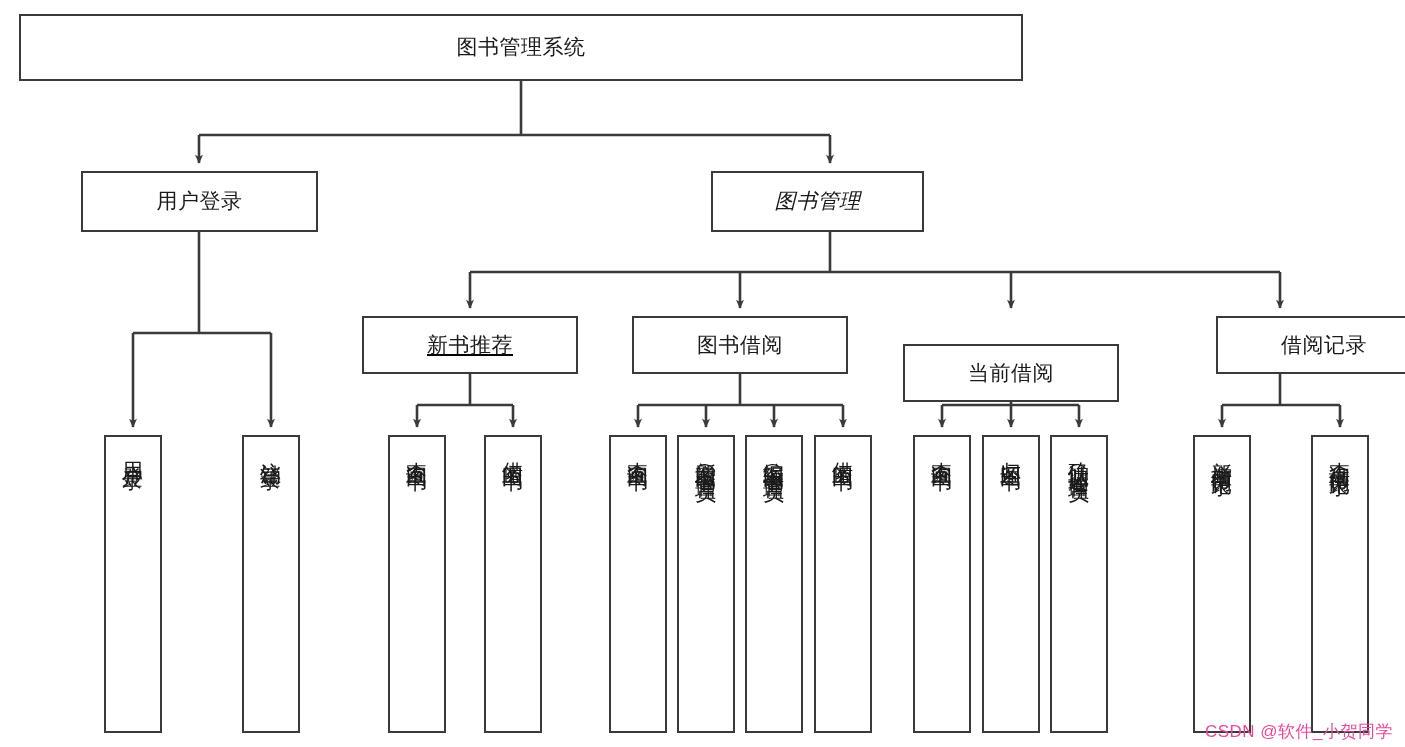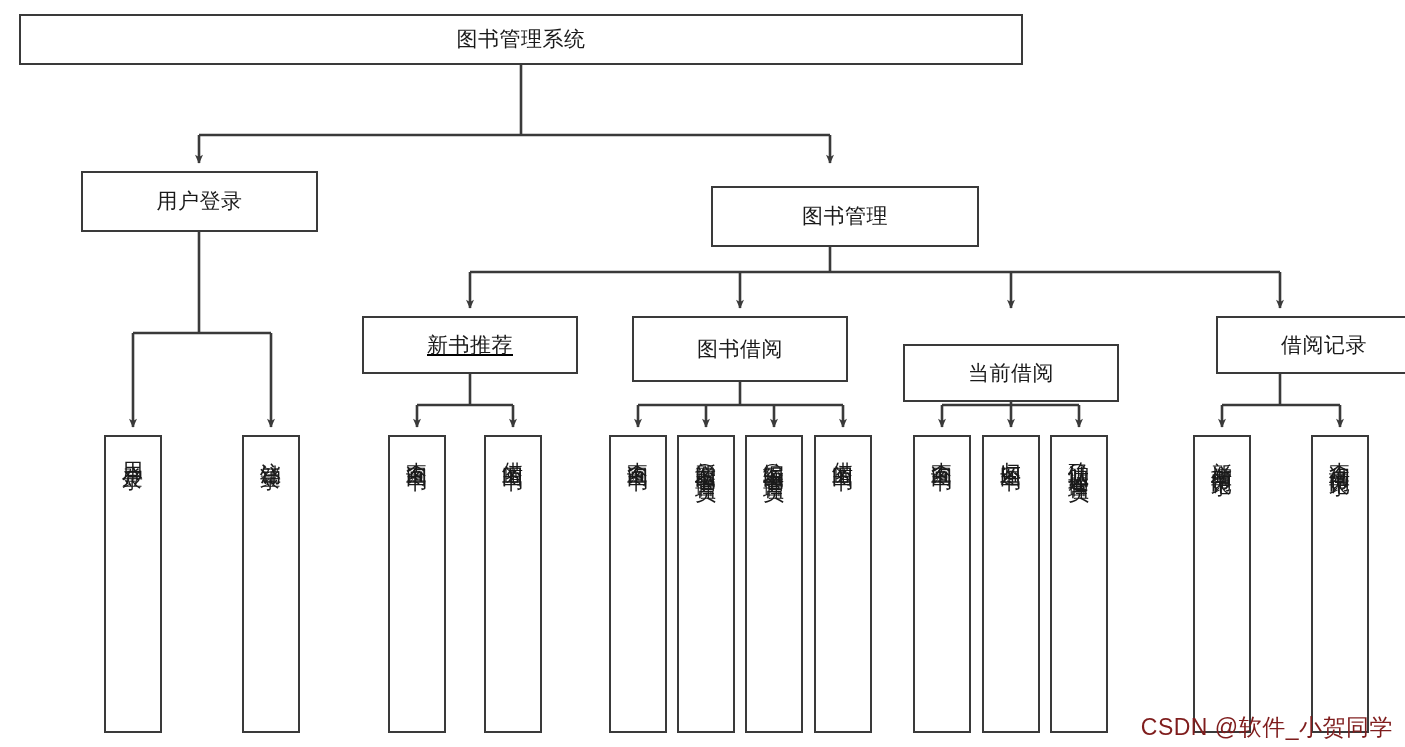--- a/index.html
+++ b/index.html
@@ -61,22 +61,22 @@
     font-size: 21px;
     line-height: 1.0;
     letter-spacing: 3px;
     max-height: 272px;
     white-space: normal;
   }
   #watermark {
     position: absolute;
     right: 12px;
     bottom: 4px;
-    font-size: 23px;
-    color: #7f1d1d;
+    font-size: 17px;
+    color: #ec4899;
     letter-spacing: 0.5px;
     z-index: 5;
     white-space: nowrap;
     text-align: center;
   }
 </style>
 </head>
 <body>
 
 <div id="canvas">
@@ -126,35 +126,35 @@
       <path d="M1011,405 L1011,427" marker-end="url(#arrow)"></path>
       <path d="M1079,405 L1079,427" marker-end="url(#arrow)"></path>
 
       <path d="M1280,374 L1280,405"></path>
       <path d="M1222,405 L1340,405"></path>
       <path d="M1222,405 L1222,427" marker-end="url(#arrow)"></path>
       <path d="M1340,405 L1340,427" marker-end="url(#arrow)"></path>
     </g>
   </svg>
 
-  <div class="node h root" style="left:19px; top:14px; width:1004px; height:51px;">
+  <div class="node h root" style="left:19px; top:14px; width:1004px; height:67px;">
     <span class="lbl">图书管理系统</span>
   </div>
 
   <div class="node h" style="left:81px; top:171px; width:237px; height:61px;">
     <span class="lbl">用户登录</span>
   </div>
-  <div class="node h" style="left:711px; top:186px; width:268px; height:61px;">
+  <div class="node h" style="left:711px; top:171px; width:213px; height:61px;font-style:italic;">
     <span class="lbl">图书管理</span>
   </div>
 
   <div class="node h" style="left:362px; top:316px; width:216px; height:58px;text-decoration:underline;">
     <span class="lbl">新书推荐</span>
   </div>
-  <div class="node h" style="left:632px; top:316px; width:216px; height:66px;">
+  <div class="node h" style="left:632px; top:316px; width:216px; height:58px;">
     <span class="lbl">图书借阅</span>
   </div>
   <div class="node h" style="left:903px; top:316px; width:216px; height:58px;margin-top:28px;">
     <span class="lbl">当前借阅</span>
   </div>
   <div class="node h" style="left:1172px; top:316px; width:216px; height:58px;margin-left:44px;">
     <span class="lbl">借阅记录</span>
   </div>
 
   <div class="node v" style="left:104px; top:435px; width:58px; height:298px;">

